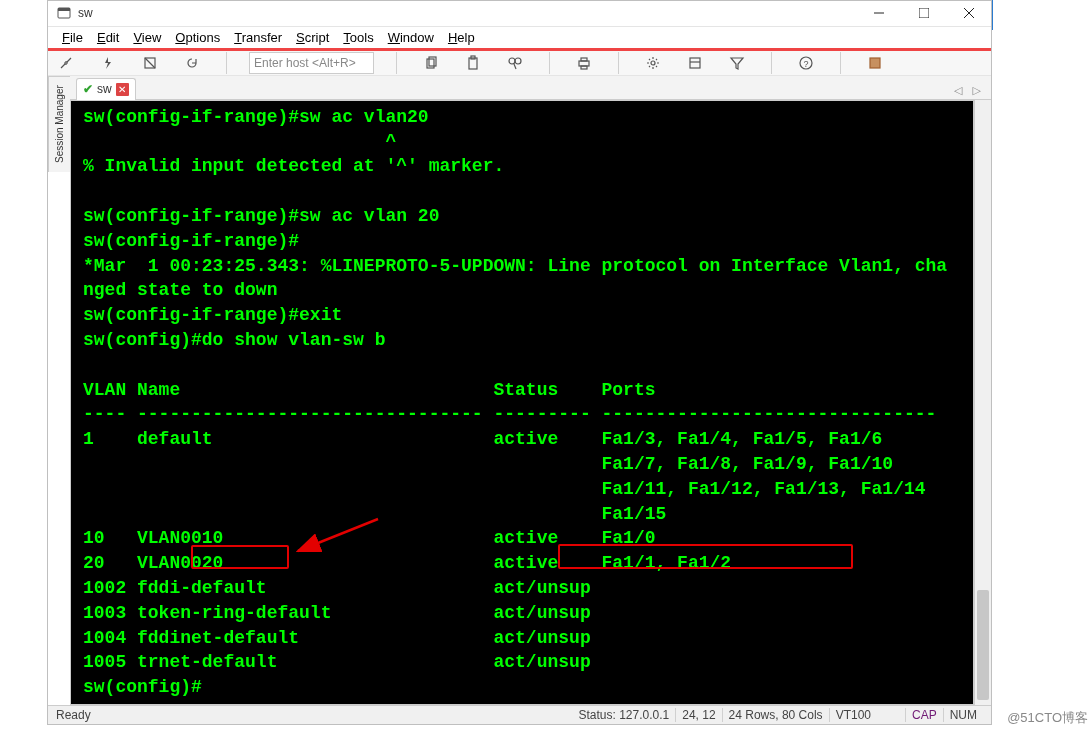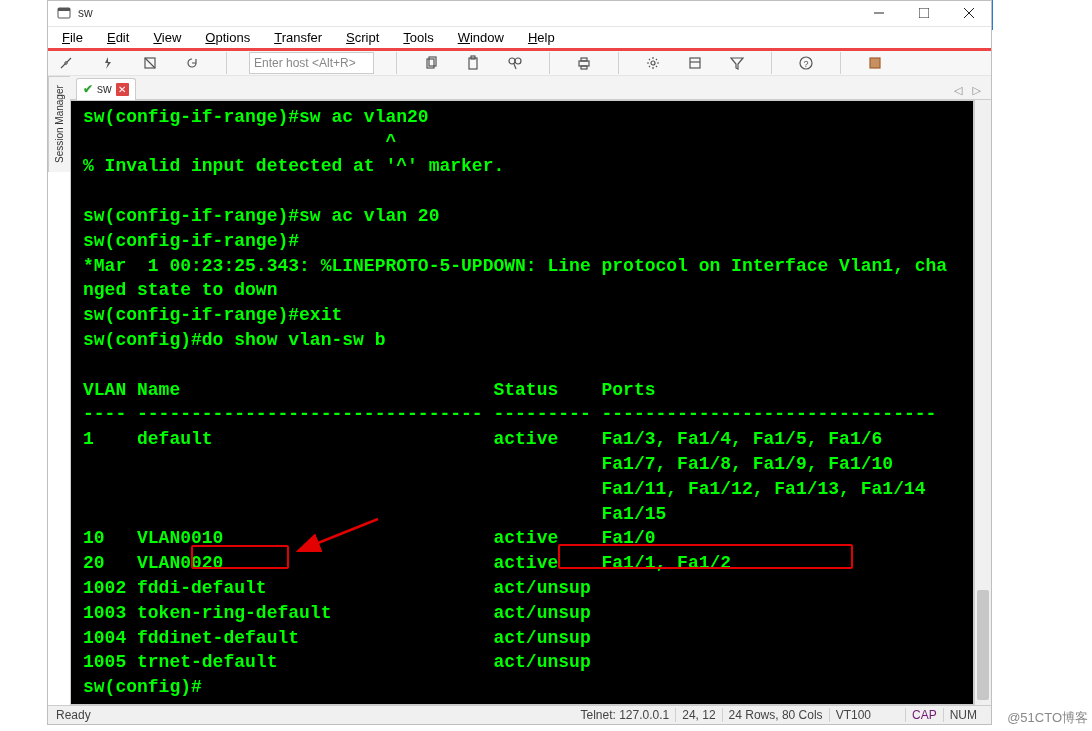--- a/index.html
+++ b/index.html
@@ -29,21 +29,21 @@
     padding-left: 8px;
     background: #fff;
     border-bottom: 1px solid #e5e5e5;
   }
   .titlebar .app-icon { width:16px; height:16px; margin-right:6px; color:#555; }
   .titlebar .title { flex:1; font-size:12px; color:#333; }
   .win-controls { display:flex; height:100%; }
   .win-btn { width:45px; display:flex; align-items:center; justify-content:center; }
   .win-btn svg { width:10px; height:10px; stroke:#222; stroke-width:1; fill:none; }
   
-  .menubar { height:24px; display:flex; align-items:center; gap:12px; padding:0 8px; }
+  .menubar { height:24px; display:flex; align-items:center; gap:2px; padding:0 8px; }
   .menuitem { padding:3px 6px; font-size:13px; cursor:default; }
   .menuitem .ul { text-decoration: underline; }
   
   .toolbar {
     height:32px;
     display:flex; align-items:center; gap:18px;
     padding:0 6px;
     border-top:3px solid #ef4444;
     border-bottom:1px solid #e5e5e5;
     background:#f7f7f7;
@@ -312,21 +312,21 @@
           <line x1="85" y1="3" x2="5" y2="35" stroke="#e30000" stroke-width="2.5" marker-end="url(#ah)"></line>
         </svg>
       </div>
     </div>
   </div>
 
   <div class="statusbar">
     <span>Ready</span>
     <span class="sp"></span>
     <div class="right-cells">
-      <span class="cell">Telnet: 127.0.0.1</span>
+      <span class="cell">Status: 127.0.0.1</span>
       <span class="cell">24,  12</span>
       <span class="cell">24 Rows, 80 Cols</span>
       <span class="cell">VT100</span>
       <span class="cell" style="min-width:28px;"></span>
       <span class="cell" style="color:#701a75">CAP</span>
       <span class="cell">NUM</span>
     </div>
   </div>
 
 </div>

